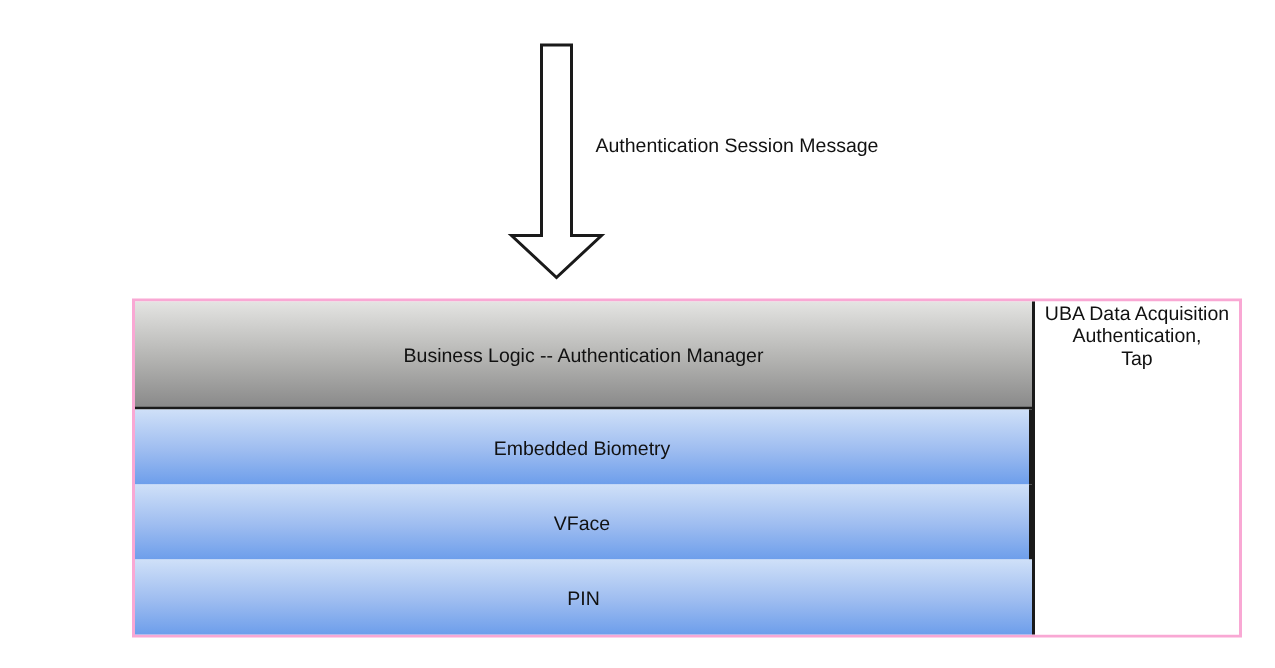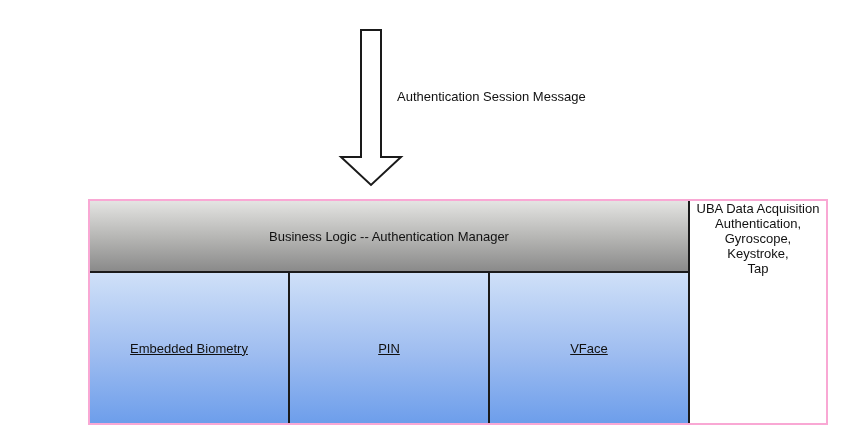--- a/index.html
+++ b/index.html
@@ -65,21 +65,21 @@
     box-sizing: border-box;
     background: linear-gradient(to bottom, #e4e4e2 0%, #b3b3b1 55%, #8a8a8a 100%);
     display: flex;
     align-items: center;
     justify-content: center;
     font-size: 13px;
   }
   .auth-row {
     flex: 1;
     display: flex;
-    text-decoration: underline;
+    flex-direction: column;
   }
   .auth-cell {
     flex: 1;
     background: linear-gradient(to bottom, #cfe0f8 0%, #9dbcf0 55%, #6d9eeb 100%);
     display: flex;
     align-items: center;
     justify-content: center;
     font-size: 13px;
     border-right: 2px solid #1a1a1a;
   }
@@ -118,31 +118,30 @@
 
       <div class="manager-header">
         <span>Business Logic -- Authentication Manager</span>
       </div>
 
       <div class="auth-row">
         <div class="auth-cell">
           <span>Embedded Biometry</span>
         </div>
         <div class="auth-cell">
-          <span>PIN</span>
+          <span>VFace</span>
         </div>
         <div class="auth-cell">
-          <span>VFace</span>
+          <span>PIN</span>
         </div>
       </div>
 
     </div>
 
     <div class="uba-box">
       <div>UBA Data Acquisition</div>
       <div>Authentication,</div>
-      <div>Gyroscope, Keystroke,</div>
       <div>Tap</div>
     </div>
 
   </div>
 
 </div>
 
 </body></html>

